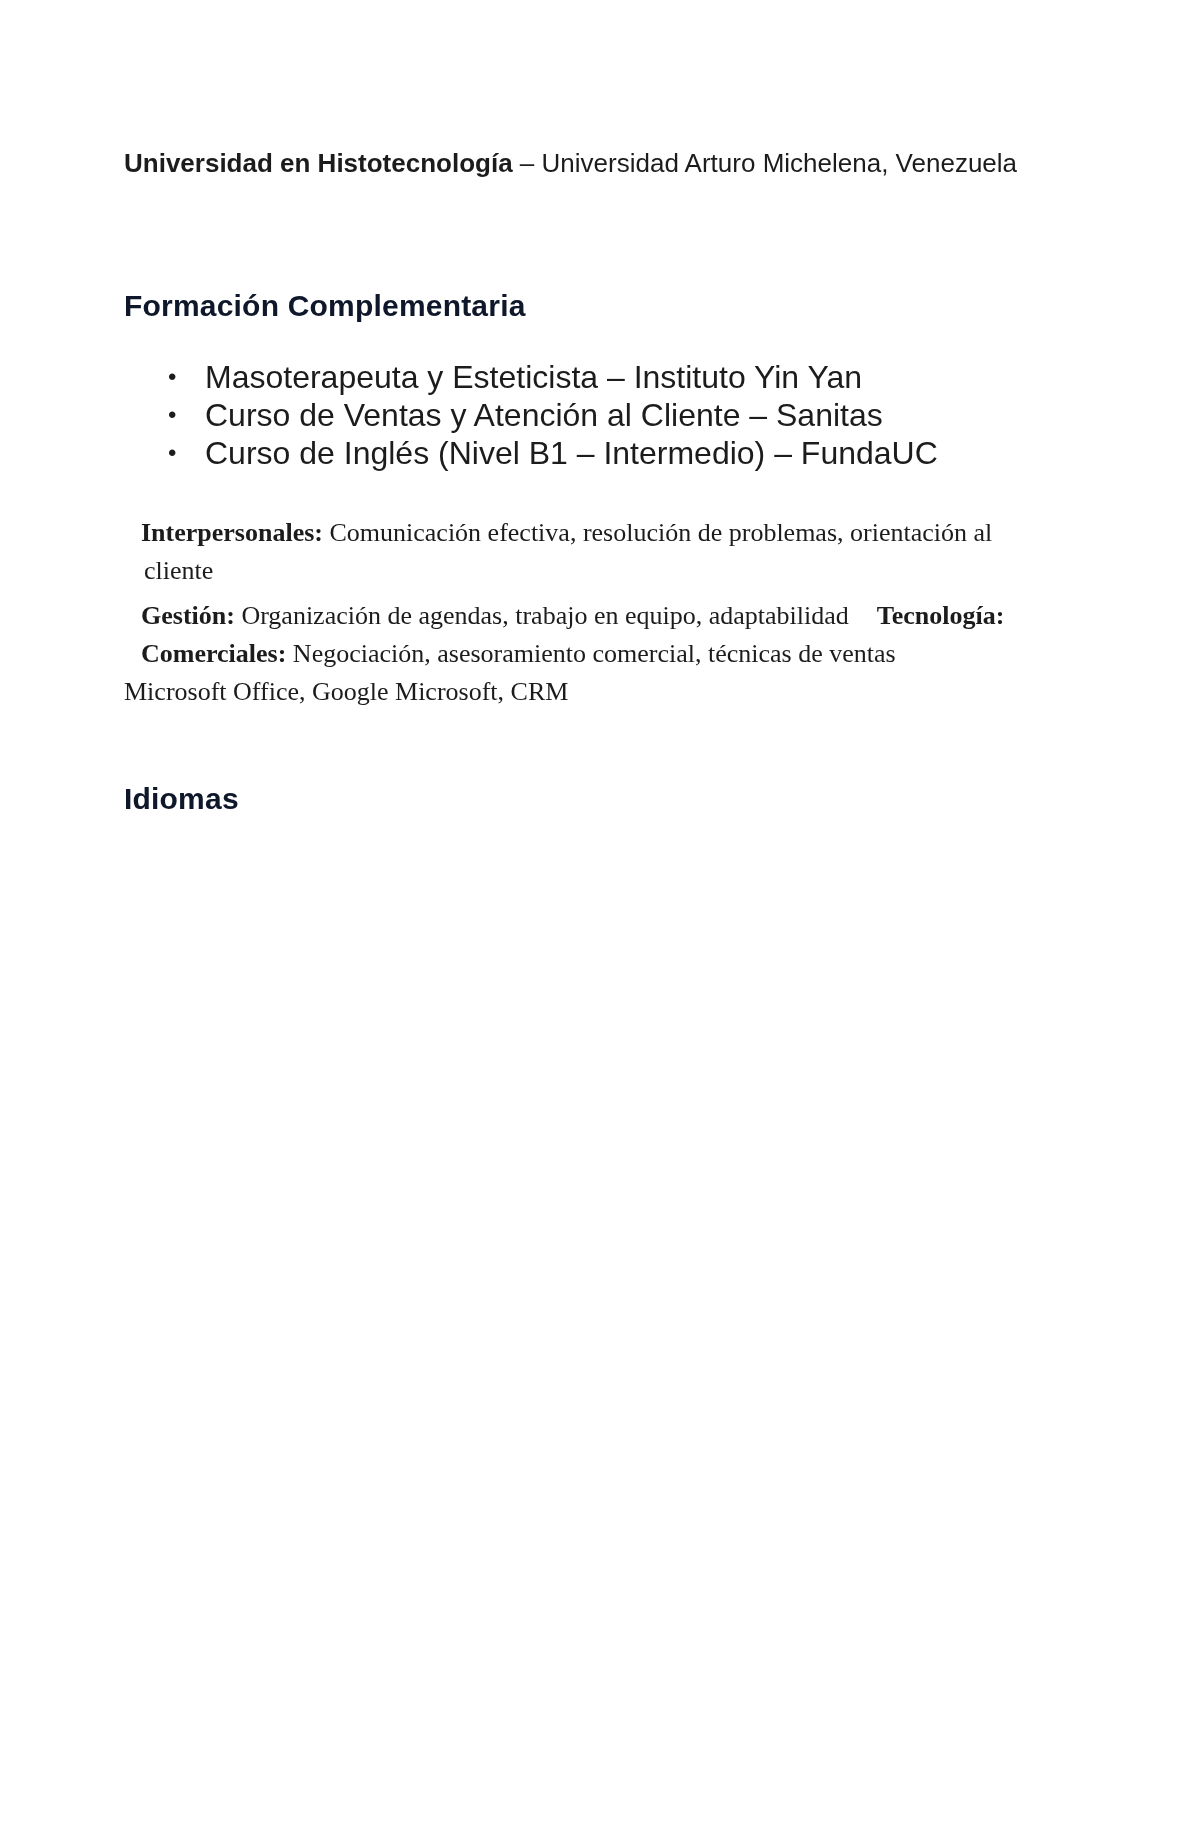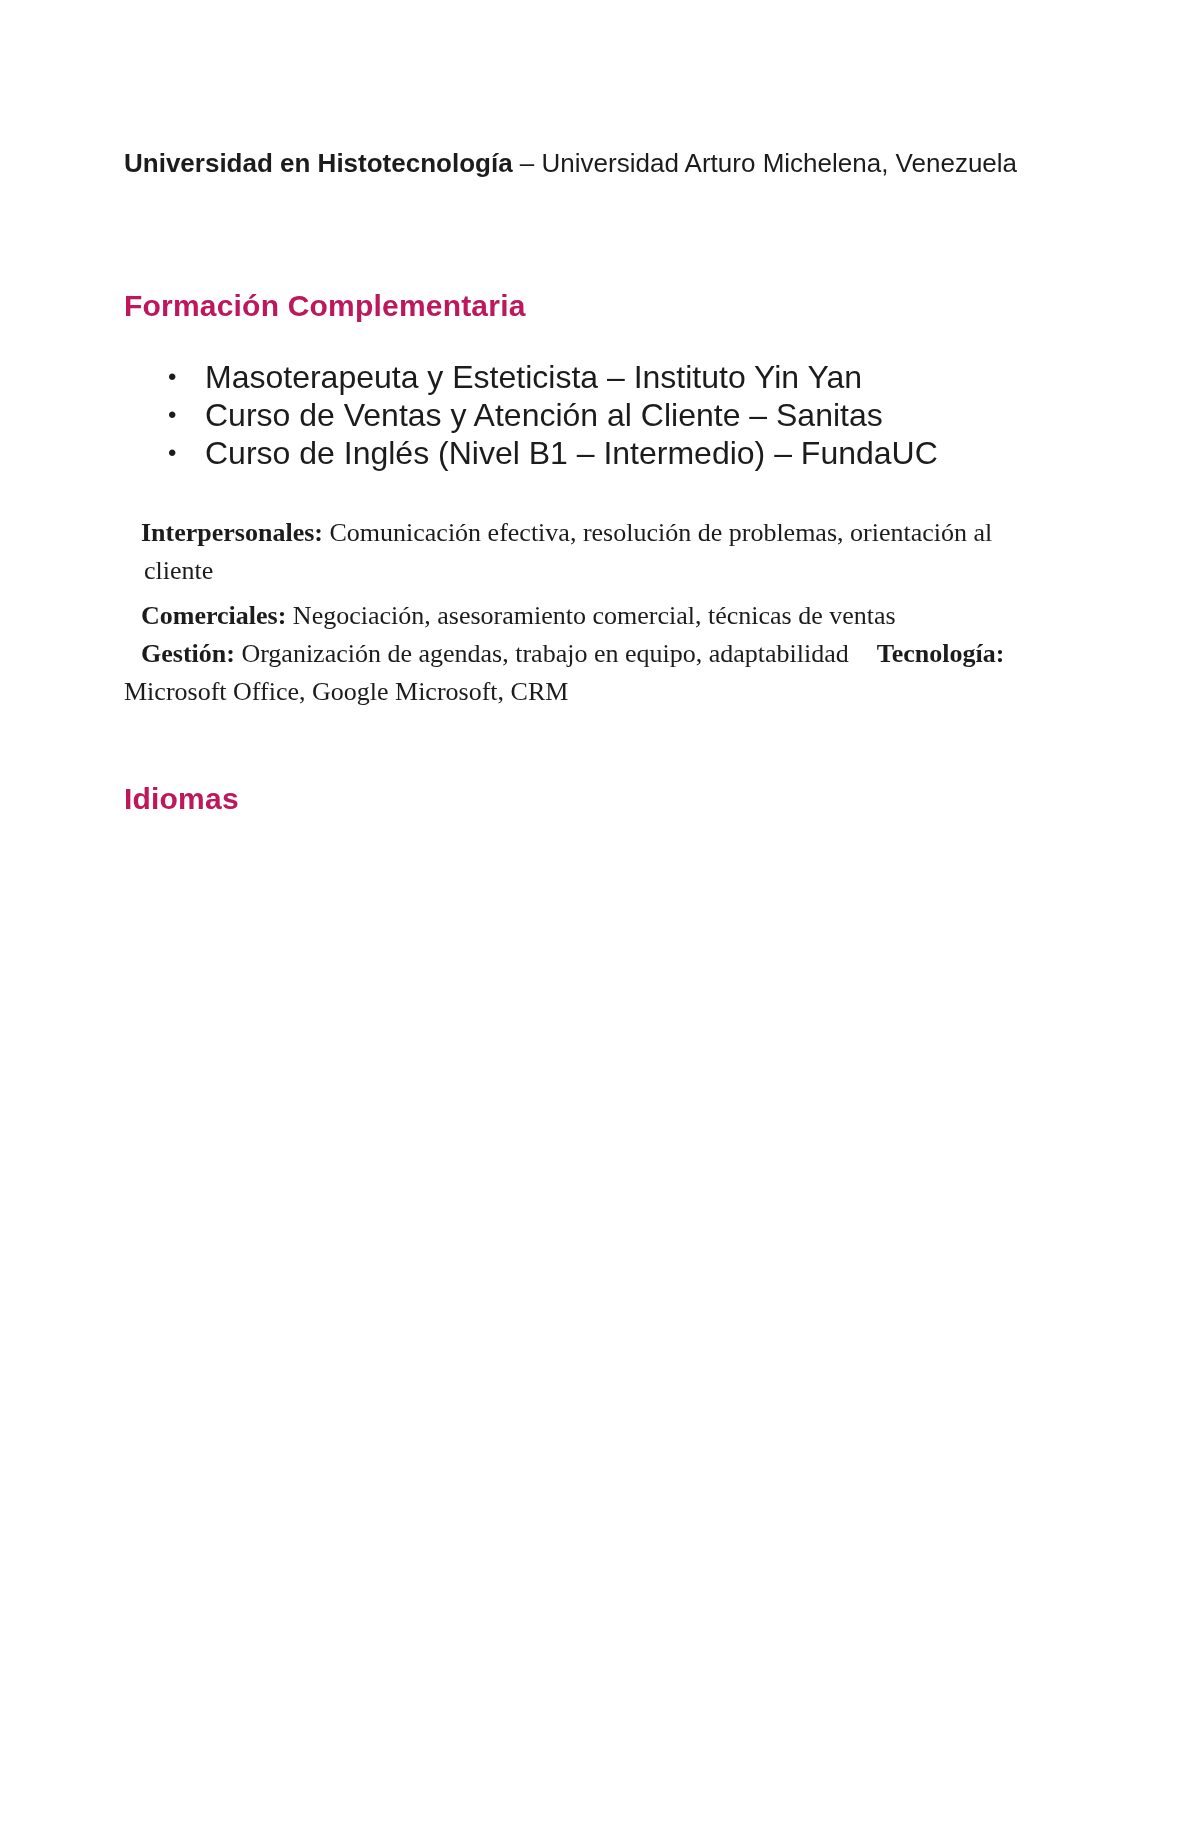--- a/index.html
+++ b/index.html
@@ -20,21 +20,21 @@
   }
   .degree {
     margin: 0;
     font-size: 26px;
     line-height: 34px;
     white-space: nowrap;
   }
   .degree .b { font-weight: 700; }
   h2.section-heading {
     margin: 0;
-    color: #be185d;
+    color: #0f172a;
     font-size: 30px;
     line-height: 36px;
     font-weight: 700;
     letter-spacing: 0.2px;
     white-space: nowrap;
   }
   #h-formacion   { margin-top: 108px; }
   #h-habilidades { margin-top: 100px; }
   #h-idiomas     { margin-top: 70px; }
   ul.bullets {
@@ -92,24 +92,24 @@
 
 
   <div class="para-block">
     <div class="pline indent">
       <span class="b">Interpersonales:</span><span> Comunicación efectiva, resolución de problemas, orientación al</span>
     </div>
     <div class="pline gap-after">
       <span>cliente</span>
     </div>
     <div class="pline indent">
-      <span class="b">Comerciales:</span><span> Negociación, asesoramiento comercial, técnicas de ventas</span>
+      <span class="b">Gestión:</span><span> Organización de agendas, trabajo en equipo, adaptabilidad</span><span class="inline-gap"></span><span class="b">Tecnología:</span>
     </div>
     <div class="pline indent">
-      <span class="b">Gestión:</span><span> Organización de agendas, trabajo en equipo, adaptabilidad</span><span class="inline-gap"></span><span class="b">Tecnología:</span>
+      <span class="b">Comerciales:</span><span> Negociación, asesoramiento comercial, técnicas de ventas</span>
     </div>
     <div class="pline">
       <span>Microsoft Office, Google Microsoft, CRM</span>
     </div>
   </div>
 
   <h2 class="section-heading" id="h-idiomas">Idiomas</h2>
 
 
 </div>

